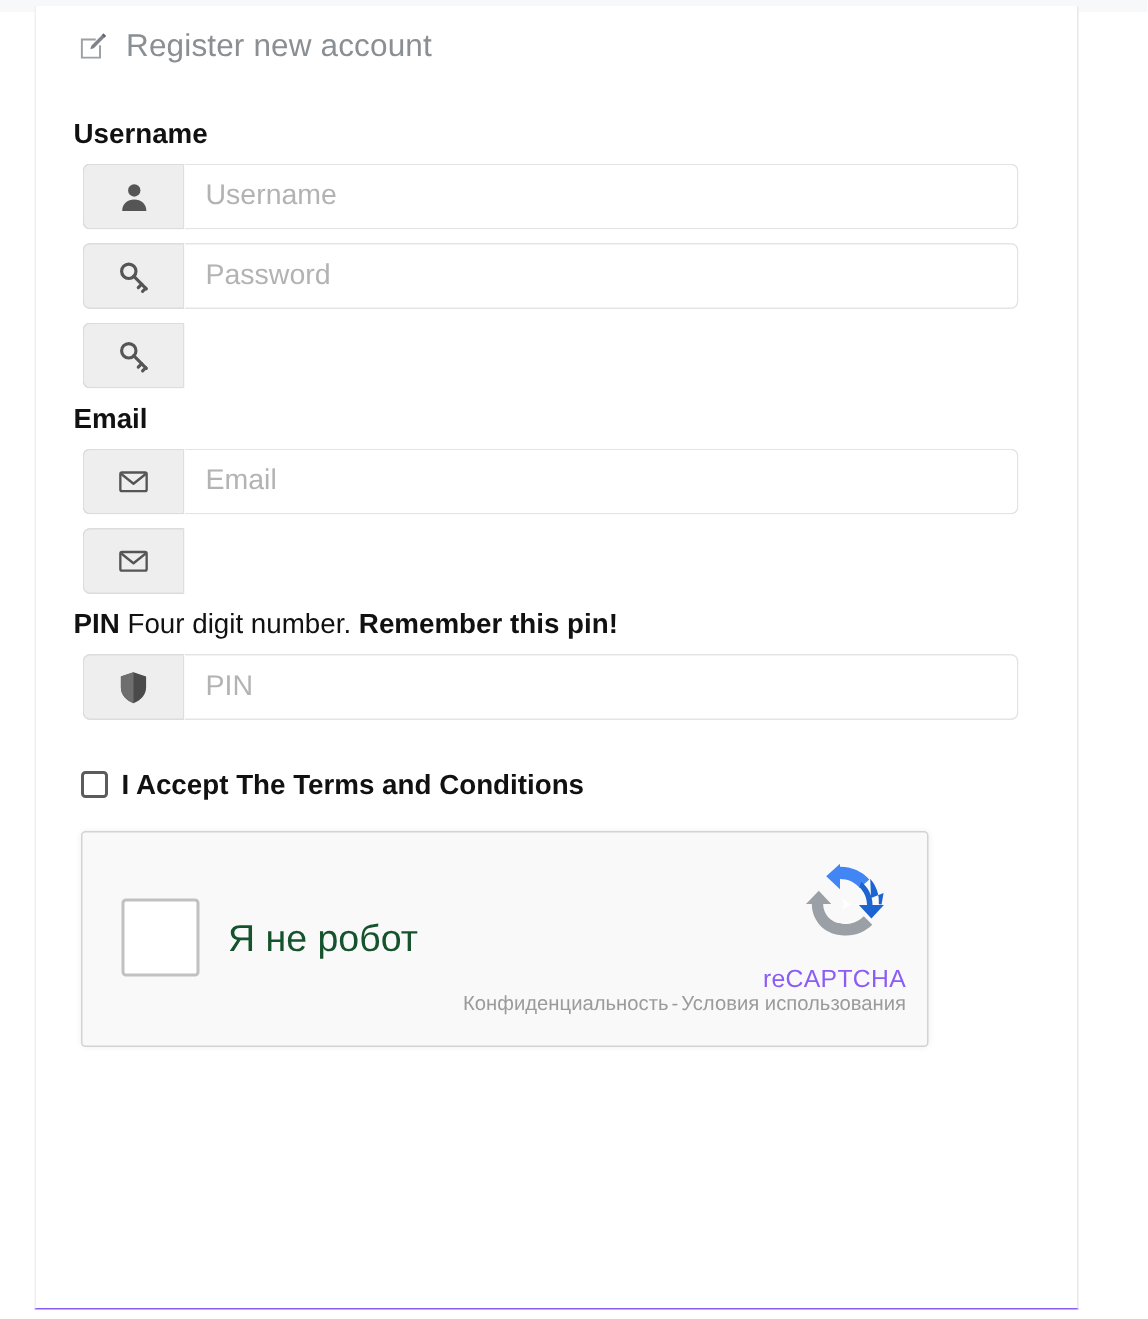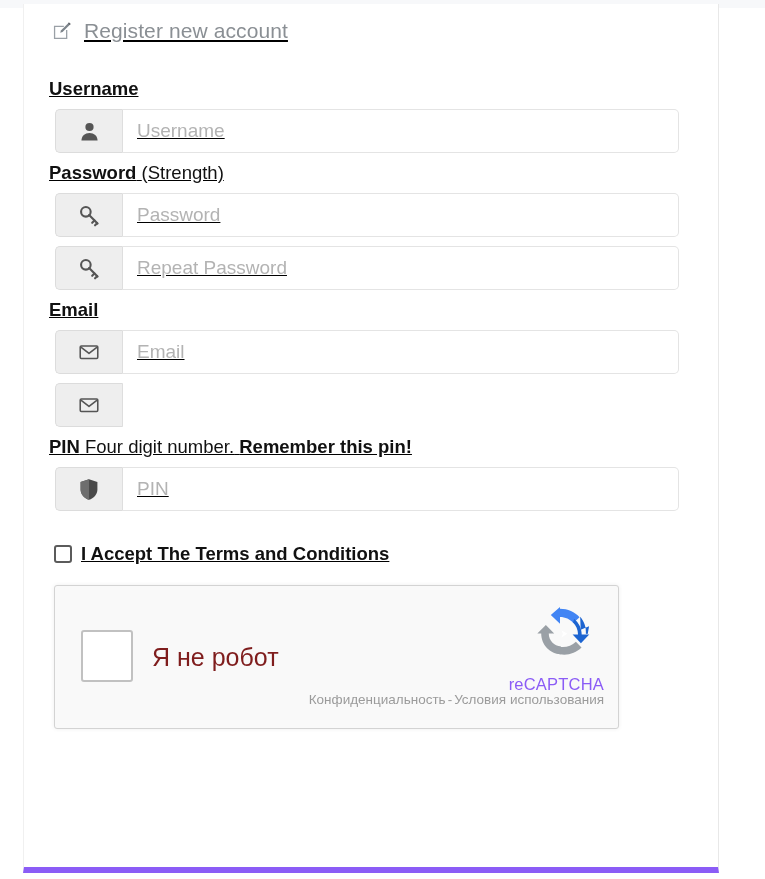--- a/index.html
+++ b/index.html
@@ -28,22 +28,21 @@
   
   .panel {
     position: absolute;
     left: 23px;
     top: 4px;
     width: 696px;
     height: 869px;
     background: #ffffff;
     border-left: 1px solid #f0f0f0;
     border-right: 1px solid #e8e8e8;
-    border-bottom: 6px solid #8b5cf6;
-    text-decoration: underline;
+    border-bottom: 1px solid #8b5cf6;
   }
 
   .panel-body {
     padding: 14px 25px 0 25px;
   }
 
   
   .panel-title {
     display: flex;
     align-items: center;
@@ -146,21 +145,21 @@
     border: 2px solid #c1c1c1;
     border-radius: 3px;
     padding: 0; margin: 0;
     appearance: none;
     -webkit-appearance: none;
   }
   .rc-label {
     position: absolute;
     left: 97px; top: 57px;
     font-size: 25px;
-    color: #7f1d1d;
+    color: #14532d;
     line-height: 28px;
     font-weight: 400;
   }
   .rc-logo {
     position: absolute;
     right: 27px; top: 17px;
     width: 62px; height: 62px;
   }
   .rc-logo svg { display: block; width: 62px; height: 62px; }
   .rc-brand {
@@ -209,45 +208,40 @@
       <div class="input-group">
         <span class="input-addon">
           <svg width="23" height="23" viewBox="0 0 24 24" xmlns="http://www.w3.org/2000/svg">
             <circle cx="12" cy="7.3" r="4.3" fill="#555555"></circle>
             <path d="M3.6 21.5 C3.6 16.6 7.3 13.6 12 13.6 C16.7 13.6 20.4 16.6 20.4 21.5 Z" fill="#555555"></path>
           </svg>
         </span>
         <input class="input-field" type="text" placeholder="Username" style="">
       </div>
 
-      <div class="field-label">
-        <span class="b">Password</span>
-        <span>(Strength)</span>
-      </div>
       <div class="input-group">
         <span class="input-addon">
           <svg width="23" height="23" viewBox="0 0 24 24" xmlns="http://www.w3.org/2000/svg">
             <circle cx="8.2" cy="8.2" r="5.0" fill="none" stroke="#555555" stroke-width="2.2"></circle>
             <path d="M11.6 11.6 L20.4 20.4" stroke="#555555" stroke-width="2.2" stroke-linecap="round"></path>
             <path d="M17.2 17.2 L14.8 19.6" stroke="#555555" stroke-width="2.2" stroke-linecap="round"></path>
             <path d="M20.0 20.0 L17.8 22.2" stroke="#555555" stroke-width="2.2" stroke-linecap="round"></path>
           </svg>
         </span>
         <input class="input-field" type="password" placeholder="Password" style="">
       </div>
       <div class="input-group">
         <span class="input-addon">
           <svg width="23" height="23" viewBox="0 0 24 24" xmlns="http://www.w3.org/2000/svg">
             <circle cx="8.2" cy="8.2" r="5.0" fill="none" stroke="#555555" stroke-width="2.2"></circle>
             <path d="M11.6 11.6 L20.4 20.4" stroke="#555555" stroke-width="2.2" stroke-linecap="round"></path>
             <path d="M17.2 17.2 L14.8 19.6" stroke="#555555" stroke-width="2.2" stroke-linecap="round"></path>
             <path d="M20.0 20.0 L17.8 22.2" stroke="#555555" stroke-width="2.2" stroke-linecap="round"></path>
           </svg>
         </span>
-        <input class="input-field" type="password" placeholder="Repeat Password" style="">
       </div>
 
       <div class="field-label">
         <span class="b">Email</span>
       </div>
       <div class="input-group">
         <span class="input-addon">
           <svg width="24" height="24" viewBox="0 0 26 26" xmlns="http://www.w3.org/2000/svg">
             <rect x="3.5" y="6.5" width="19" height="13.5" rx="1.2" fill="none" stroke="#555555" stroke-width="1.7"></rect>
             <path d="M4.2 7.6 L13 14.6 L21.8 7.6" fill="none" stroke="#555555" stroke-width="1.7" stroke-linejoin="round"></path>

